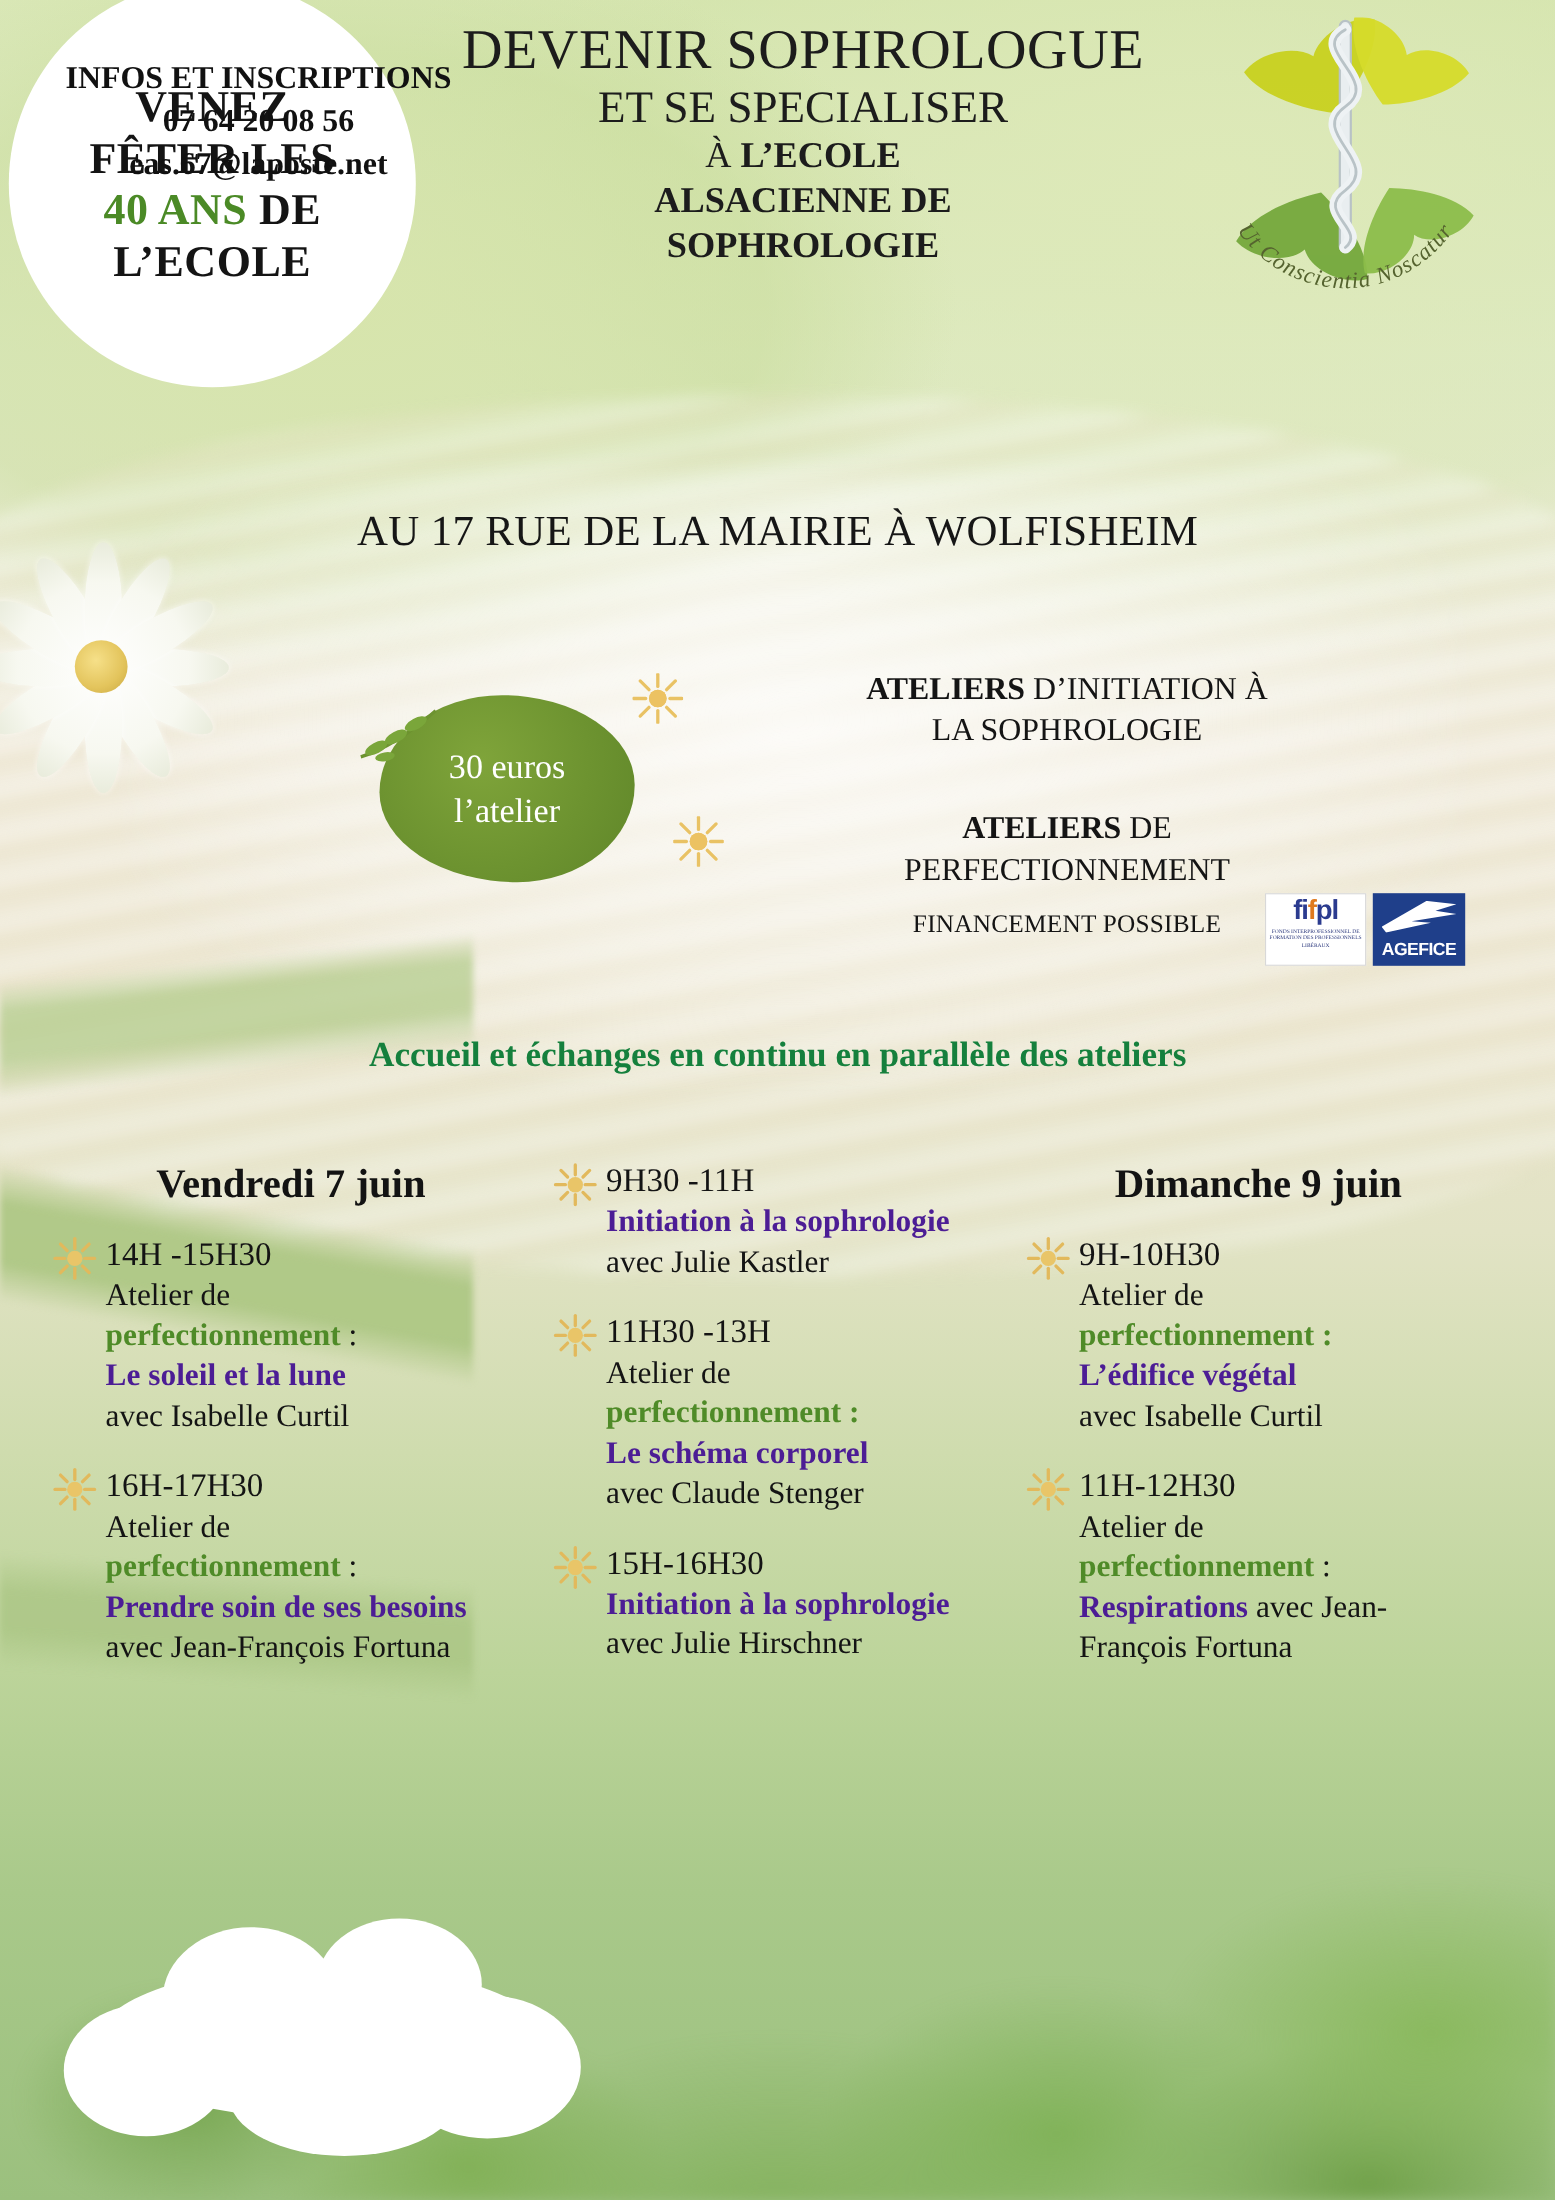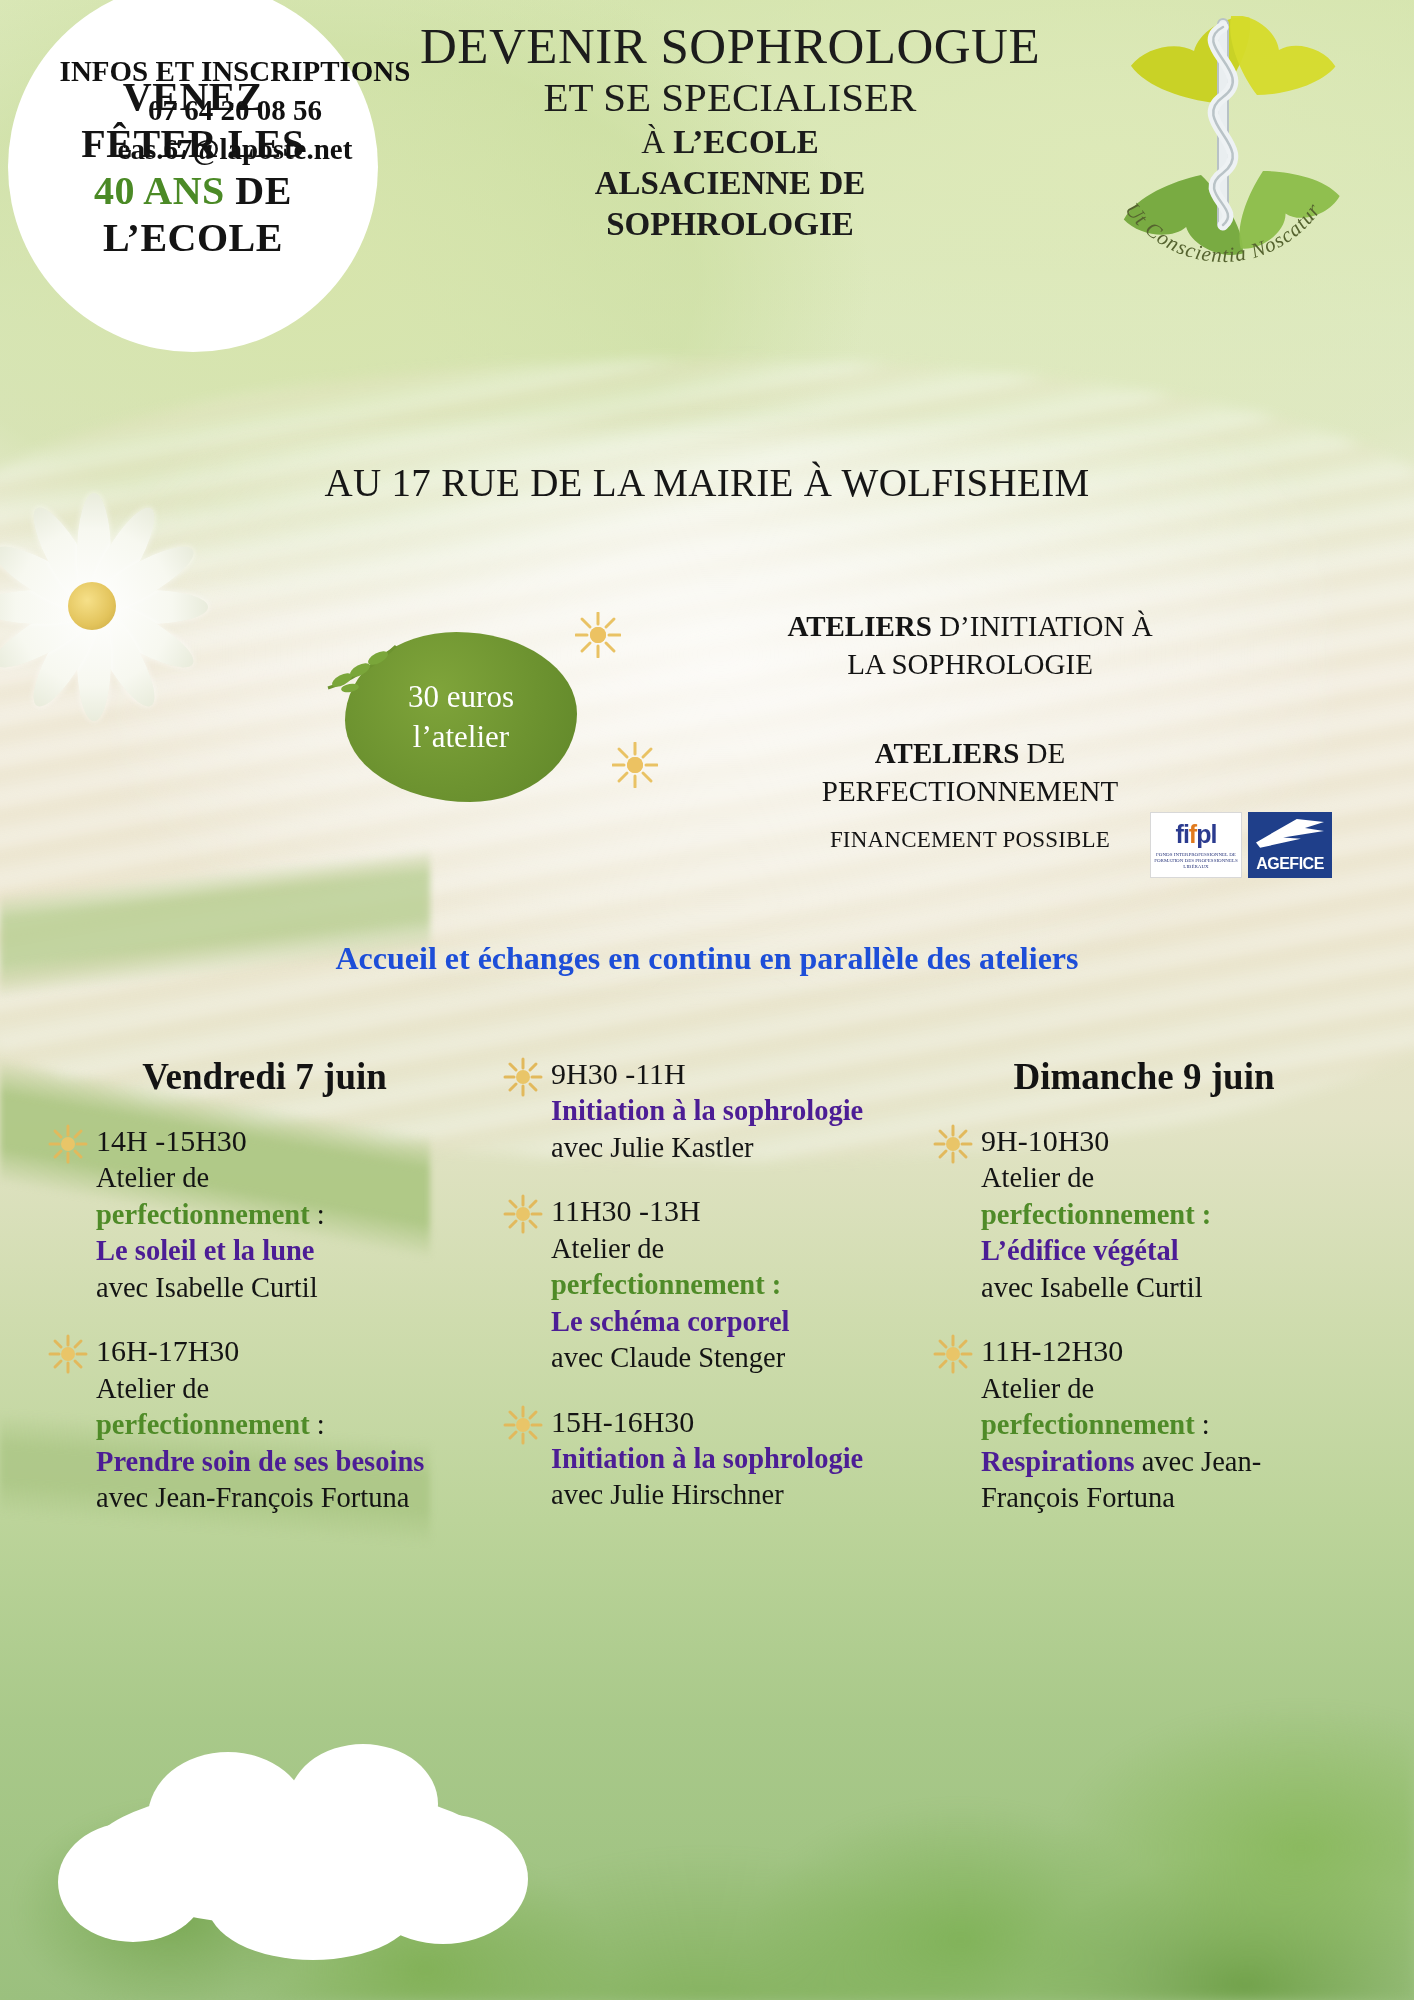--- a/index.html
+++ b/index.html
@@ -144,41 +144,41 @@
     width: 16px; height: 16px; margin: -8px 0 0 -8px; border-radius: 50%;
     background: #ecc262;
   }
   .star-a { left: 575px; top: 612px; z-index: 5; }
   .star-b { left: 612px; top: 742px; z-index: 5; }
 
   
   .orgLogos { position: absolute; left: 1150px; top: 812px; display: flex; gap: 6px; z-index: 5; }
   .fifpl {
     width: 92px; height: 66px; background: #ffffff; border: 1px solid #d8d8d8;
-    display: flex; flex-direction: column; align-items: center; justify-content: center;
+    display: flex; flex-direction: column; align-items: center; 
   }
   .fifpl .w { font-family: "Liberation Sans", sans-serif; font-weight: bold; font-size: 25px; letter-spacing: -1px; }
   .fifpl .w .b { color: #2b3b8f; }
   .fifpl .w .o { color: #e07a1e; }
   .fifpl .sub { font-size: 5px; color: #27347a; text-align: center; line-height: 1.25; margin-top: 3px; }
   .agefice {
     width: 84px; height: 66px; background: #1f3f8a; color: #fff;
     display: flex; align-items: flex-end; justify-content: center; position: relative;
   }
   .agefice .name { font-family: "Liberation Sans", sans-serif; font-weight: bold; font-size: 16px; margin-bottom: 5px; letter-spacing: -.5px; }
   .agefice .swoosh {
     position: absolute; left: 8px; top: 7px; width: 68px; height: 30px;
     background: #ffffff;
     clip-path: polygon(0% 78%, 60% 0%, 100% 10%, 72% 30%, 100% 40%, 40% 62%, 66% 66%, 6% 96%);
   }
 
   
   .accueil {
     position: absolute; left: 0; right: 0; top: 940px;
-    text-align: center; font-size: 32px; font-weight: bold; color: #1d4ed8; z-index: 4;
+    text-align: center; font-size: 32px; font-weight: bold; color: #15803d; z-index: 4;
   }
 
   
   .days { position: absolute; left: 40px; top: 1055px; width: 1350px; display: flex; z-index: 4; }
   .col { position: relative; }
   .col.c1 { width: 455px; padding-right: 18px; }
   .col.c2 { width: 430px; padding-right: 12px; }
   .col.c3 { width: 430px; }
   .dayTitle { font-size: 37px; font-weight: bold; color: #131313; margin-bottom: 24px; text-align: center; }
   .col.c1 .dayTitle { margin-left: 12px; }

